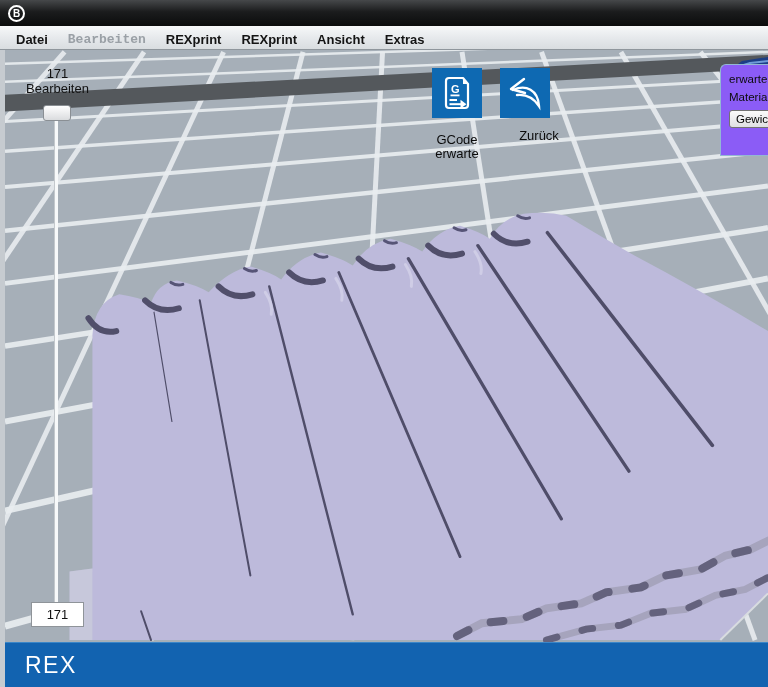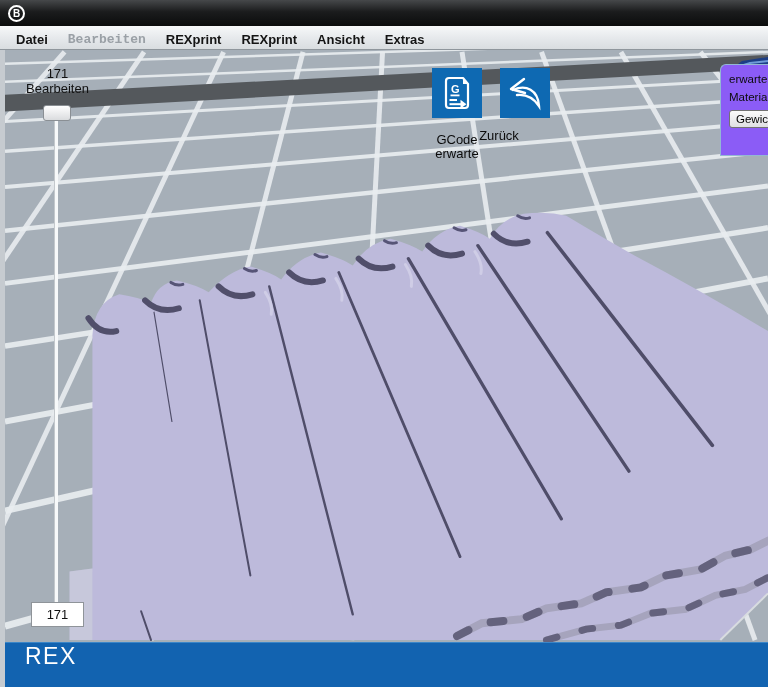--- a/index.html
+++ b/index.html
@@ -24,21 +24,21 @@
   
   .content { flex:1 1 auto; display:flex; flex-direction:column; border-left:5px solid #c6cbd0; }
   .viewport { position:relative; width:763px; height:592px; background:#a6afb8; overflow:hidden; }
   .scene { position:absolute; left:0; top:0; }
 
   
   .tool-btn { position:absolute; width:50px; height:50px; background:#0e69b2; top:18px; }
   .tool-btn.gcode { left:427px; } .tool-btn.back { left:495px; }
   .tool-label { position:absolute; text-align:center; font-size:13px; color:#0b0b0b; line-height:1.1; }
   .tool-label.gcode { left:412px; top:71px; width:80px;margin-top:12px; }
-  .tool-label.back  { left:461px; top:79px; width:66px; }
+  .tool-label.back  { left:501px; top:79px; width:66px; }
 
   
   .slider-caption { position:absolute; left:10px; top:16px; width:85px; text-align:center;
                     font-size:13px; color:#111; line-height:1.18; }
   .slider-track { position:absolute; left:49px; top:70px; width:4px; height:484px;
                   background:#f7f9fa; border-left:1px solid #c3c8cc; }
   .slider-handle { position:absolute; left:38px; top:55px; width:28px; height:16px;
                    background:linear-gradient(#ffffff,#dadcde); border:1px solid #8a8f94;
                    border-radius:3px; }
   .slider-value { position:absolute; left:26px; top:552px; width:53px; height:25px;
@@ -50,21 +50,21 @@
                 background:#8b5cf6; border:1px solid #93b7d4; border-right:none;
                 border-radius:6px 0 0 0; padding:8px 0 0 8px; overflow:hidden; }
   .info-row { font-size:11.5px; color:#0c0c0c; white-space:nowrap; margin-bottom:6px; }
   .info-btn { font-size:11.5px; white-space:nowrap; padding:2px 6px; width:58px; text-align:left;
               background:linear-gradient(#fbfbfb,#dfe0e2); border:1px solid #737373;
               border-radius:3px; font-family:"Liberation Sans", sans-serif; }
   .corner-shape { position:absolute; top:3px; right:0; width:46px; height:26px; }
 
   
   .footer { flex:0 0 45px; height:45px; background:#1263b0; border-top:1px solid #3a86c8;
-            display:flex; padding-left:20px; }
+            display:flex; align-items:center; padding-left:20px; }
   .brand { color:#fff; font-size:23px; letter-spacing:1.5px; font-weight:400; }
 </style>
 </head>
 <body>
 
 <div class="window">
 
   <div class="titlebar">
     <span class="app-icon">B</span>
   </div>

